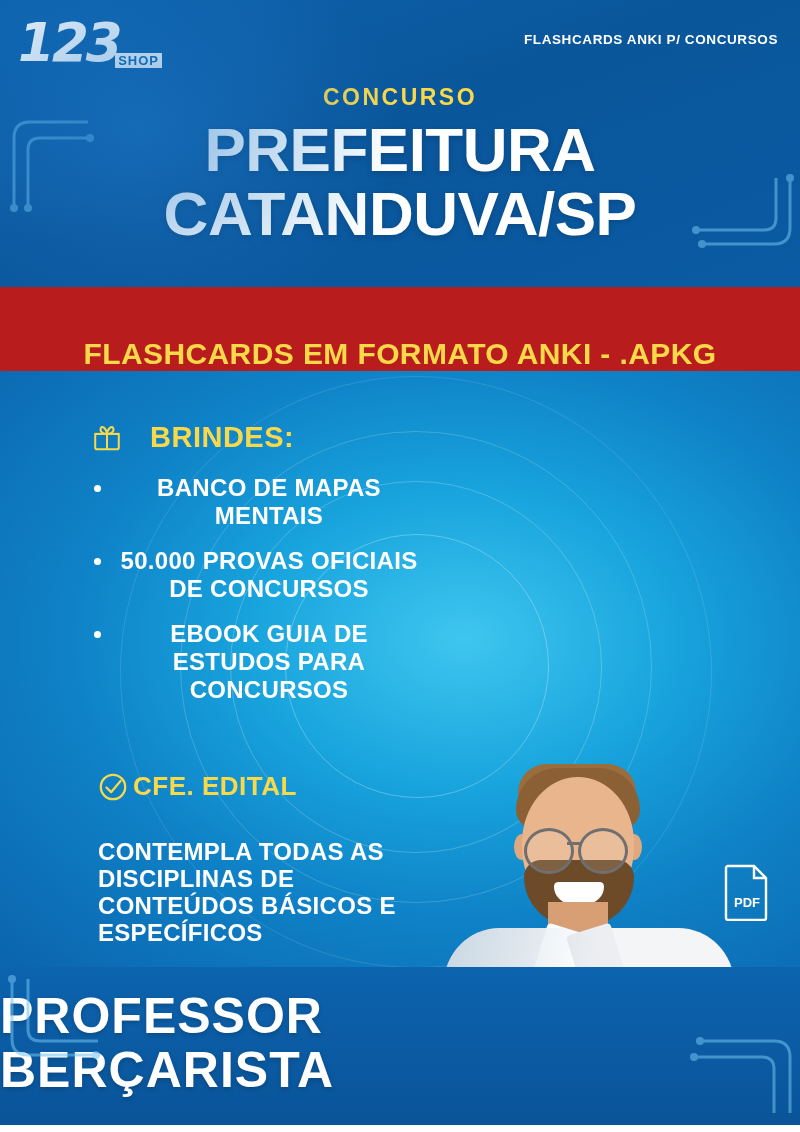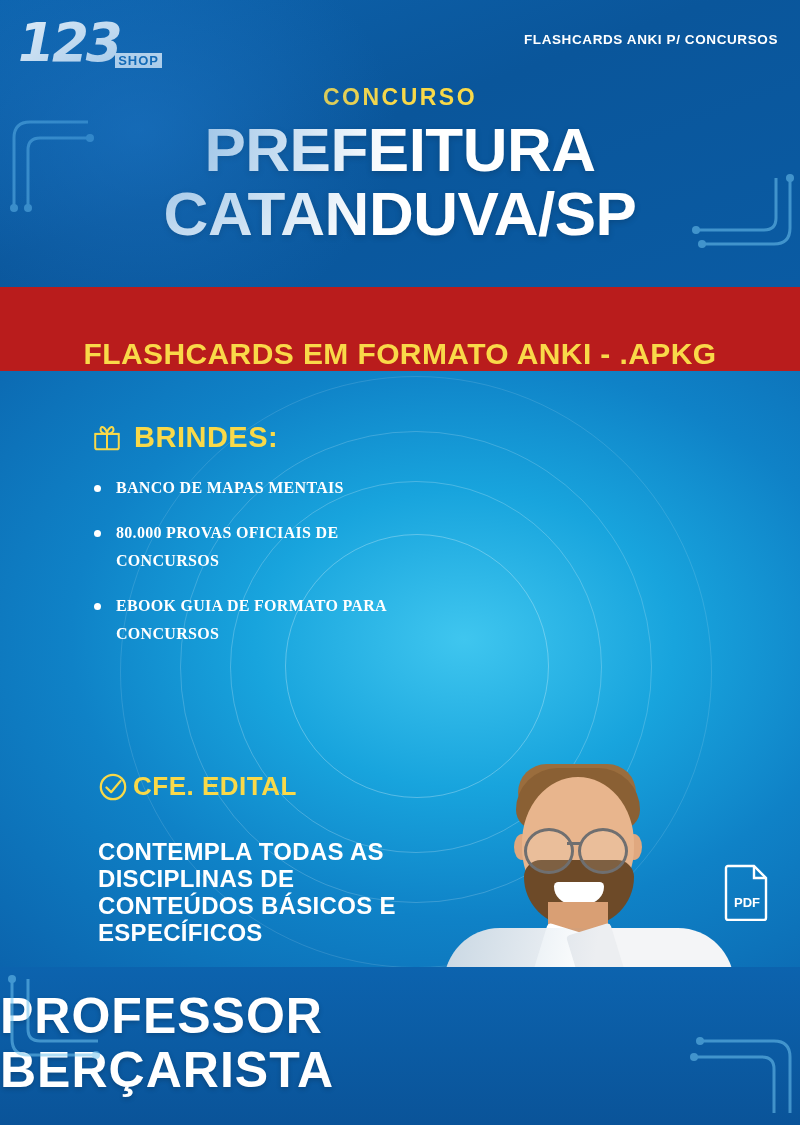--- a/index.html
+++ b/index.html
@@ -132,21 +132,21 @@
     border-radius: 50%;
   }
   .r1 { left: 180px; top: 60px; width: 470px; height: 470px; }
   .r2 { left: 230px; top: 110px; width: 370px; height: 370px; border-color: rgba(255,255,255,0.22); }
   .r3 { left: 285px; top: 163px; width: 262px; height: 262px; border-color: rgba(255,255,255,0.28); }
   .r4 { left: 120px; top: 5px; width: 590px; height: 590px; border-color: rgba(255,255,255,0.12); }
 
   .brindes-head {
     position: absolute;
     left: 92px; top: 50px;
-    display: flex; align-items: center; gap: 12px;
+    display: flex; align-items: center; gap: 28px;
   }
   .gift-icon { width: 30px; height: 29px; display: block; }
   .brindes-title {
     color: #f9d949;
     font-size: 29px;
     font-weight: bold;
     letter-spacing: 0.5px;
     font-family: "Liberation Sans", sans-serif;
   }
 
@@ -155,25 +155,26 @@
     left: 92px; top: 103px;
     width: 330px;
     margin: 0; padding: 0;
     list-style: none;
   }
   .bullets li {
     position: relative;
     padding-left: 24px;
     margin-bottom: 17px;
     color: #ffffff;
-    font-size: 16px;
+    font-size: 24px;
     line-height: 28px;
     font-weight: bold;
     letter-spacing: 0.3px;
-    font-family: Liberation Serif, serif;
+    font-family: Liberation Sans, sans-serif;
+    text-align: center;
   }
   .bullets li:before {
     content: "";
     position: absolute;
     left: 2px; top: 11px;
     width: 7px; height: 7px;
     background: #ffffff;
     border-radius: 50%;
   }
 
@@ -354,22 +355,22 @@
         <path d="M2 12 h28"></path>
         <path d="M16 12 v17"></path>
         <path d="M16 12 C12 12 8 10 9 6 C10 2.5 15 5 16 12 Z"></path>
         <path d="M16 12 C20 12 24 10 23 6 C22 2.5 17 5 16 12 Z"></path>
       </svg>
       <div class="brindes-title">BRINDES:</div>
     </div>
 
     <ul class="bullets">
       <li>BANCO DE MAPAS MENTAIS</li>
-      <li>80.000 PROVAS OFICIAIS DE CONCURSOS</li>
-      <li>EBOOK GUIA DE FORMATO PARA CONCURSOS</li>
+      <li>50.000 PROVAS OFICIAIS DE CONCURSOS</li>
+      <li>EBOOK GUIA DE ESTUDOS PARA CONCURSOS</li>
     </ul>
 
     <div class="cfe-head">
       <svg class="check-icon" viewBox="0 0 32 32" fill="none" stroke="#f9d949" stroke-width="2.4">
         <circle cx="16" cy="16" r="13"></circle>
         <path d="M9 16.5 L14 21.5 L24 9.5" stroke-linecap="round" stroke-linejoin="round"></path>
       </svg>
       <div class="cfe-title">CFE. EDITAL</div>
     </div>
     <div class="cfe-body">CONTEMPLA TODAS AS DISCIPLINAS DE CONTEÚDOS BÁSICOS E ESPECÍFICOS</div>

